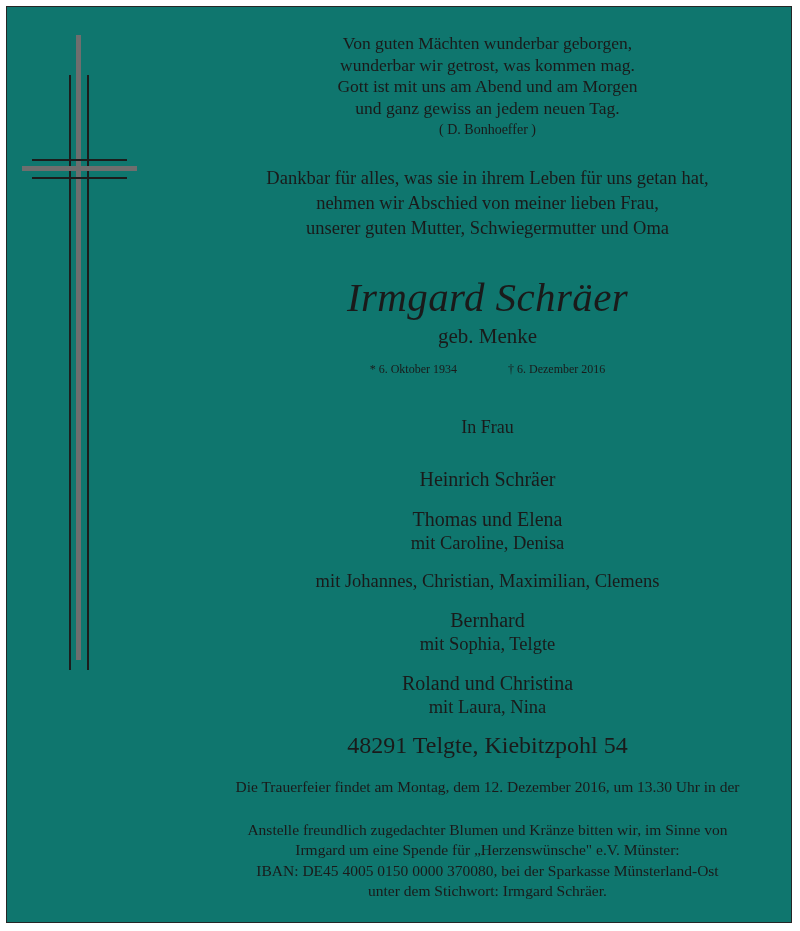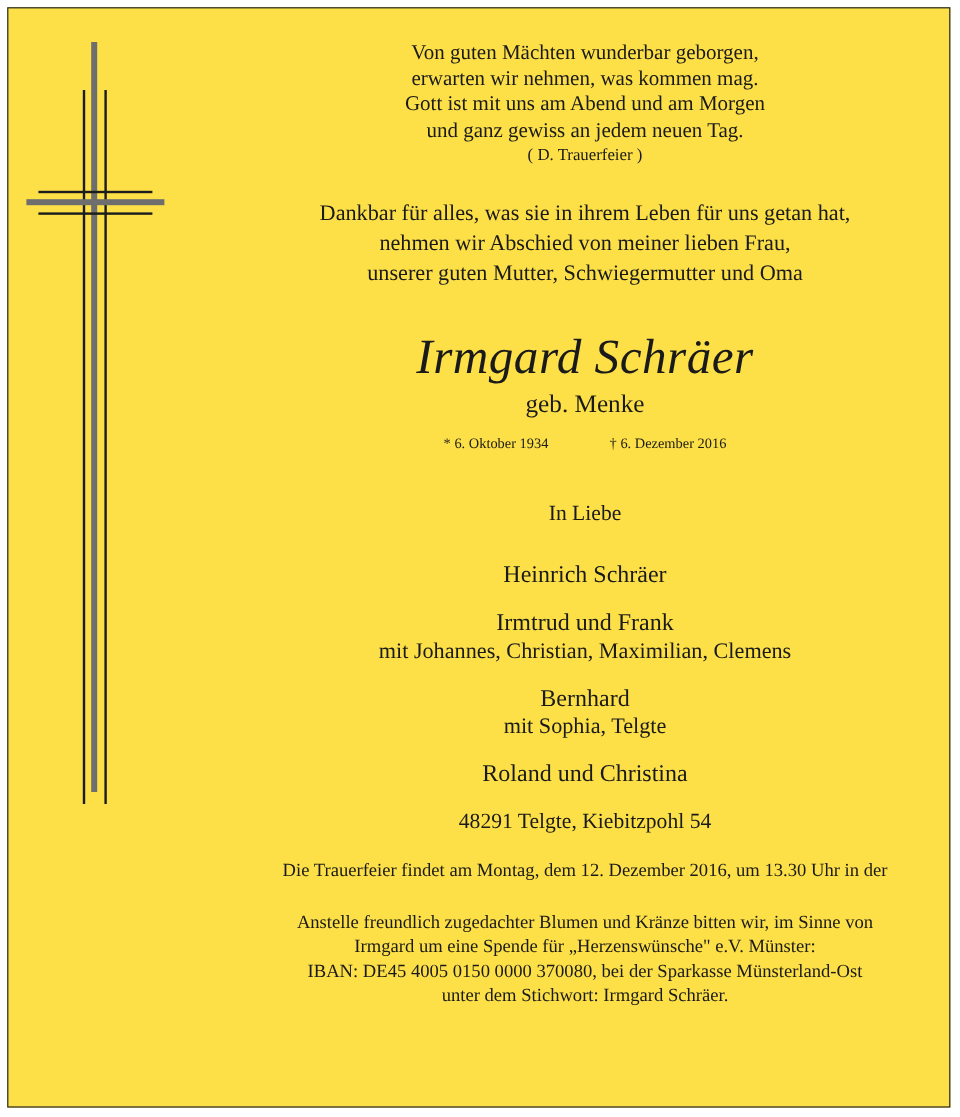--- a/index.html
+++ b/index.html
@@ -17,21 +17,21 @@
   }
 
   .notice-card {
     position: absolute;
     left: 6px;
     top: 6px;
     width: 786px;
     height: 917px;
     box-sizing: border-box;
     border: 1.5px solid #262626;
-    background: #fde047;
+    background: #0f766e;
     overflow: hidden;
   }
 
   
   .cross-figure {
     position: absolute;
     left: 0px;
     top: 0px;
     width: 175px;
     height: 700px;
@@ -138,21 +138,21 @@
     font-size: 20px;
     line-height: 25px;
   }
   .survivor-children {
     font-size: 18.5px;
     line-height: 23px;
   }
 
   .address {
     margin-top: 11px;
-    font-size: 18px;
+    font-size: 24px;
     line-height: 22px;
   }
 
   .service {
     margin-top: 21px;
     font-size: 15.5px;
     line-height: 20.5px;
   }
 
   .donation {
@@ -172,55 +172,59 @@
     <div class="cross-shaft-edge right"></div>
     <div class="cross-arm-core"></div>
     <div class="cross-arm-edge top"></div>
     <div class="cross-arm-edge bottom"></div>
   </div>
 
   <div class="content">
 
     <div class="block poem">
       <div class="line">Von guten Mächten wunderbar geborgen,</div>
-      <div class="line">erwarten wir nehmen, was kommen mag.</div>
+      <div class="line">wunderbar wir getrost, was kommen mag.</div>
       <div class="line">Gott ist mit uns am Abend und am Morgen</div>
       <div class="line">und ganz gewiss an jedem neuen Tag.</div>
-      <div class="line poem-attrib">( D. Trauerfeier )</div>
+      <div class="line poem-attrib">( D. Bonhoeffer )</div>
     </div>
 
     <div class="block dedication">
       <div class="line">Dankbar für alles, was sie in ihrem Leben für uns getan hat,</div>
       <div class="line">nehmen wir Abschied von meiner lieben Frau,</div>
       <div class="line">unserer guten Mutter, Schwiegermutter und Oma</div>
     </div>
 
     <div class="block deceased-name">Irmgard Schräer</div>
     <div class="block deceased-maiden">geb. Menke</div>
     <div class="block deceased-dates">
       <span class="date-birth">* 6. Oktober 1934</span>
       <span class="date-death">† 6. Dezember 2016</span>
     </div>
 
-    <div class="block in-love">In Liebe</div>
+    <div class="block in-love">In Frau</div>
 
     <div class="block survivors">
       <div class="survivor-group">
         <div class="survivor-principal">Heinrich Schräer</div>
       </div>
       <div class="survivor-group">
-        <div class="survivor-principal">Irmtrud und Frank</div>
+        <div class="survivor-principal">Thomas und Elena</div>
+        <div class="survivor-children">mit Caroline, Denisa</div>
+      </div>
+      <div class="survivor-group">
         <div class="survivor-children">mit Johannes, Christian, Maximilian, Clemens</div>
       </div>
       <div class="survivor-group">
         <div class="survivor-principal">Bernhard</div>
         <div class="survivor-children">mit Sophia, Telgte</div>
       </div>
       <div class="survivor-group">
         <div class="survivor-principal">Roland und Christina</div>
+        <div class="survivor-children">mit Laura, Nina</div>
       </div>
     </div>
 
     <div class="block address">48291 Telgte, Kiebitzpohl 54</div>
 
     <div class="block service">
       <div class="line">Die Trauerfeier findet am Montag, dem 12. Dezember 2016, um 13.30 Uhr in der</div>
     </div>
 
     <div class="block donation">

